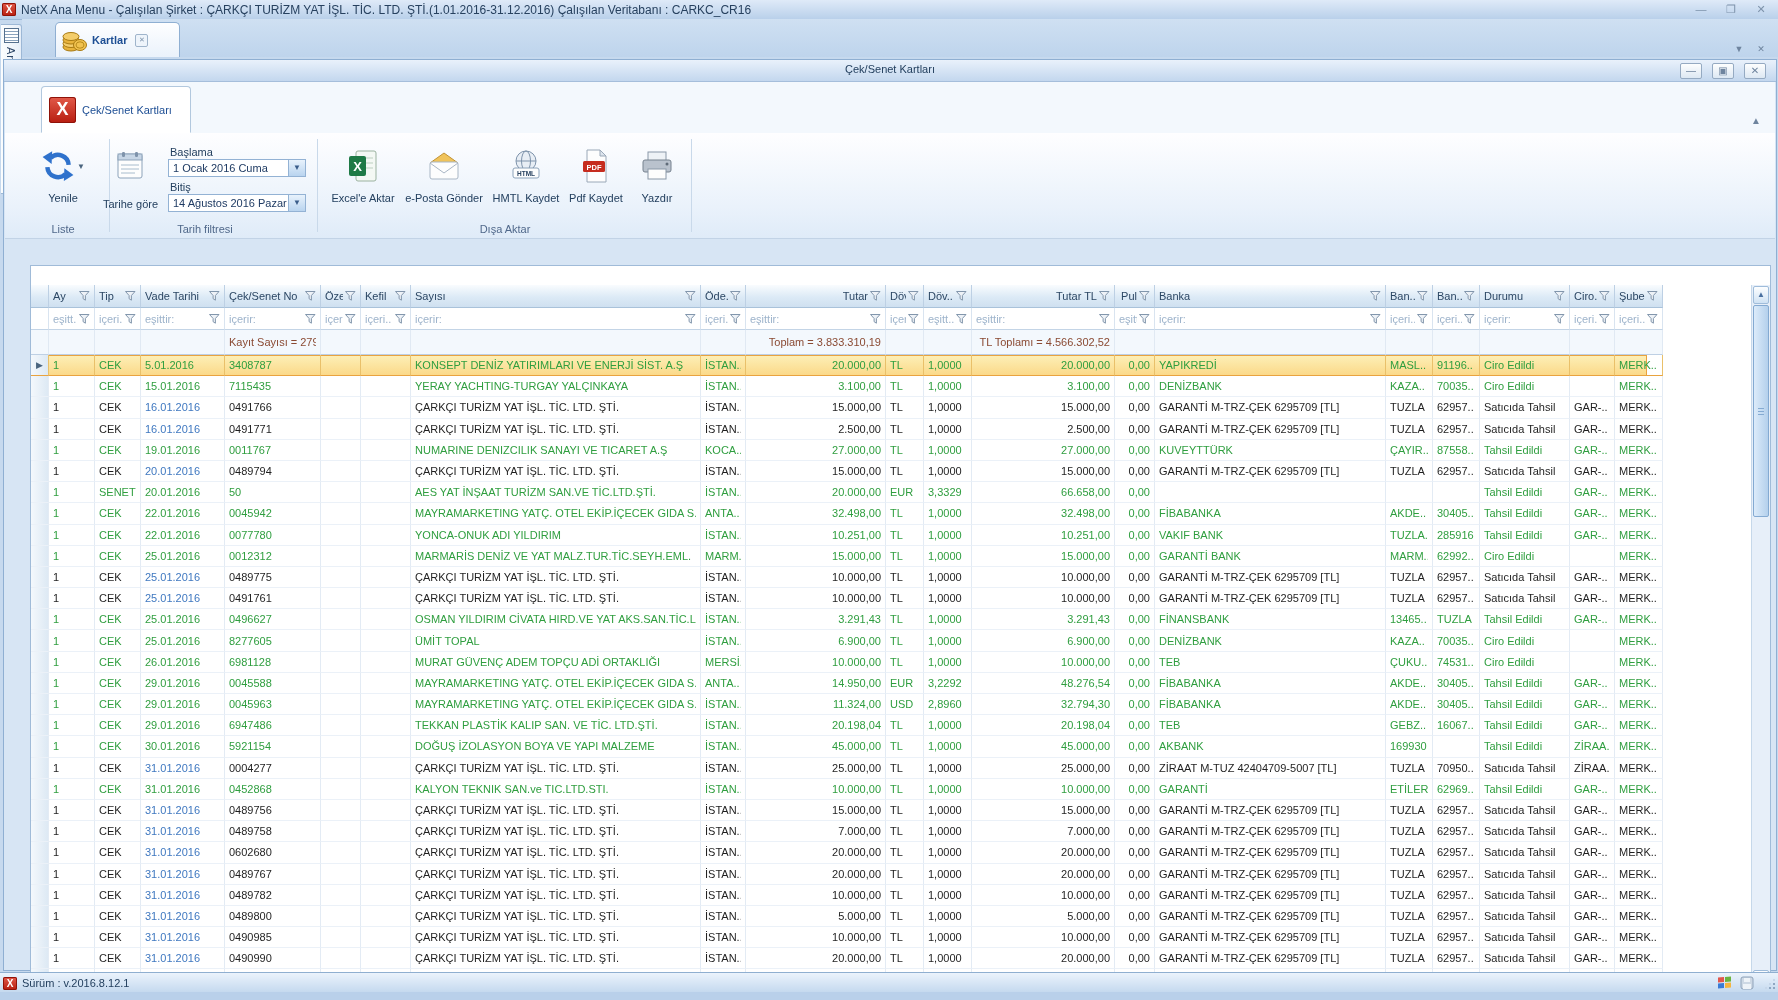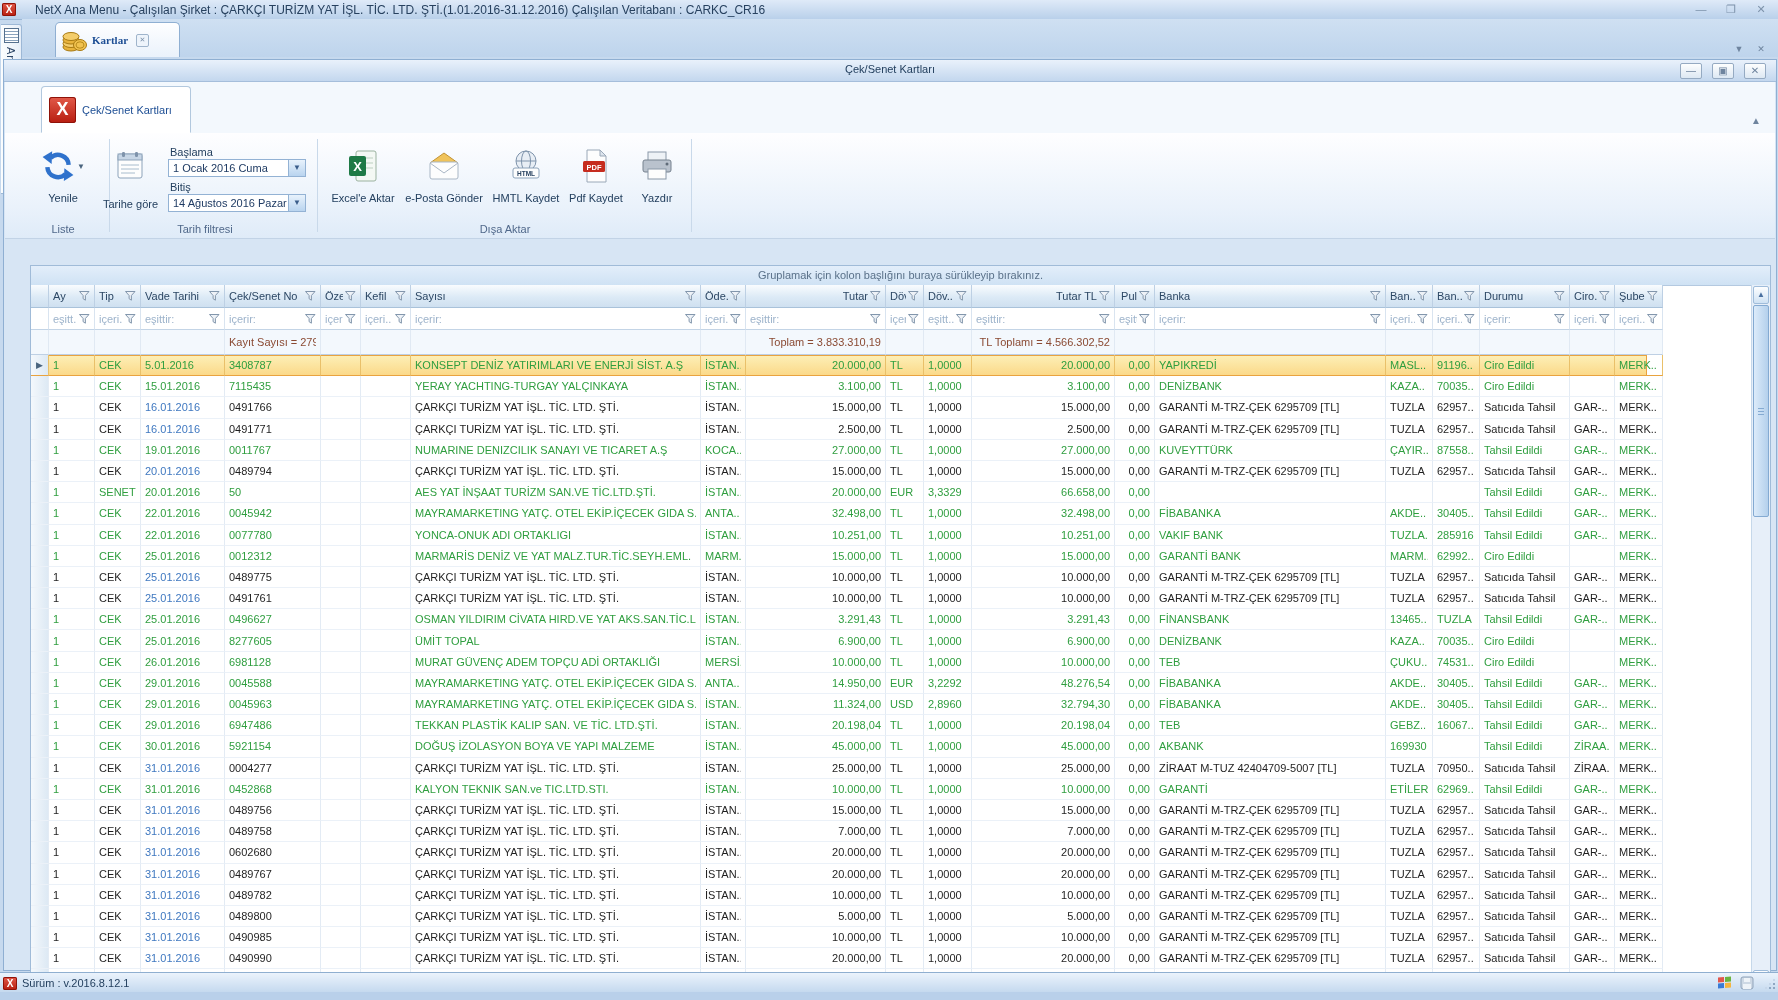--- a/index.html
+++ b/index.html
@@ -7,26 +7,26 @@
   .app{position:relative;width:1778px;height:1000px;background:#c6d9ee;overflow:hidden;
        font-family:"Liberation Sans",sans-serif;color:#1f3b63;}
   
   .titlebar{position:absolute;left:0;top:0;width:1778px;height:19px;
     background:linear-gradient(#dfeaf8,#b9d0ea);border-bottom:1px solid #9db8d6;
     display:flex;align-items:center;}
   .redx{display:inline-flex;align-items:center;justify-content:center;
     background:linear-gradient(#e25a4a,#b71d10);color:#fff;font-weight:bold;
     border-radius:2px;box-shadow:inset 0 0 0 1px #8f1208;}
   .redx.sm{width:14px;height:13px;font-size:10px;line-height:13px;}
-  .titletext{margin-left:19px;font-size:12px;color:#27415f;white-space:nowrap;}
+  .titletext{margin-left:5px;font-size:12px;color:#27415f;white-space:nowrap;}
   .wbtns{position:absolute;right:8px;top:3px;display:flex;gap:12px;}
   .wbtn{width:18px;height:13px;color:#7e93ab;font-size:11px;line-height:13px;text-align:center;cursor:default;}
   
   .tabstrip{position:absolute;left:22px;top:19px;width:1756px;height:38px;
-    background:linear-gradient(#cfe0f2,#bed4ec);font-family:Liberation Serif, serif;}
+    background:linear-gradient(#cfe0f2,#bed4ec);}
   .doc-tab{position:absolute;left:33px;top:3px;width:125px;height:35px;
     background:linear-gradient(#fefeff,#eaf2fb);border:1px solid #8fafd2;border-bottom:none;
     border-radius:5px 5px 0 0;display:flex;align-items:center;padding:0 6px;box-sizing:border-box;}
   .doc-tab .lbl{font-size:11px;font-weight:bold;color:#1d4e94;margin-left:4px;}
   .tab-close{margin-left:8px;width:11px;height:11px;border:1px solid #9fb4cb;border-radius:2px;
     color:#7e93ab;font-size:7px;line-height:10px;text-align:center;background:#eef4fb;}
   .strip-icons{position:absolute;right:10px;bottom:2px;display:flex;gap:8px;}
   .strip-ic{width:14px;height:12px;color:#6e849e;font-size:9px;line-height:12px;text-align:center;}
   
   .coins{position:relative;width:26px;height:26px;}
@@ -277,21 +277,20 @@
               <circle cx="27" cy="13" r="1.5" fill="#5f6b78"></circle>
             </svg>
           </span>
           <span class="lbl">Yazdır</span>
         </div>
         <div class="gcap" style="left:330px;width:340px">Dışa Aktar</div>
         <div class="rsep" style="left:686px"></div>
       </div>
 
       <div class="grid">
-        <div class="groupbar">Gruplamak için kolon başlığını buraya sürükleyip bırakınız.</div>
         <div class="gridbody">
             <div class="trow hdr">
               <div class="tcell ind"></div>
               <div class="tcell " style="width:46px">
                 <span class="tx">Ay</span>
                 <svg class="fun" width="11" height="10" viewBox="0 0 11 10">
                   <path d="M0.5,0.5 h9.5 l-3.6,4 v4.7 l-2.3,-1.5 v-3.2 z" fill="#eef2f7" stroke="#8296ac"></path>
                 </svg>
               </div>
               <div class="tcell " style="width:46px">
@@ -1074,21 +1073,21 @@
               <div class="tcell g" style="width:96px;height:21.2px">
                 <span class="tx">0077780</span>
               </div>
               <div class="tcell g" style="width:40px;height:21.2px">
                 <span class="tx"></span>
               </div>
               <div class="tcell g" style="width:50px;height:21.2px">
                 <span class="tx"></span>
               </div>
               <div class="tcell g" style="width:290px;height:21.2px">
-                <span class="tx">YONCA-ONUK ADI ORTAKLIGI</span>
+                <span class="tx">YONCA-ONUK ADI YILDIRIM</span>
               </div>
               <div class="tcell g" style="width:45px;height:21.2px">
                 <span class="tx">İSTAN..</span>
               </div>
               <div class="tcell g ar" style="width:140px;height:21.2px">
                 <span class="tx">10.251,00</span>
               </div>
               <div class="tcell g" style="width:38px;height:21.2px">
                 <span class="tx">TL</span>
               </div>

